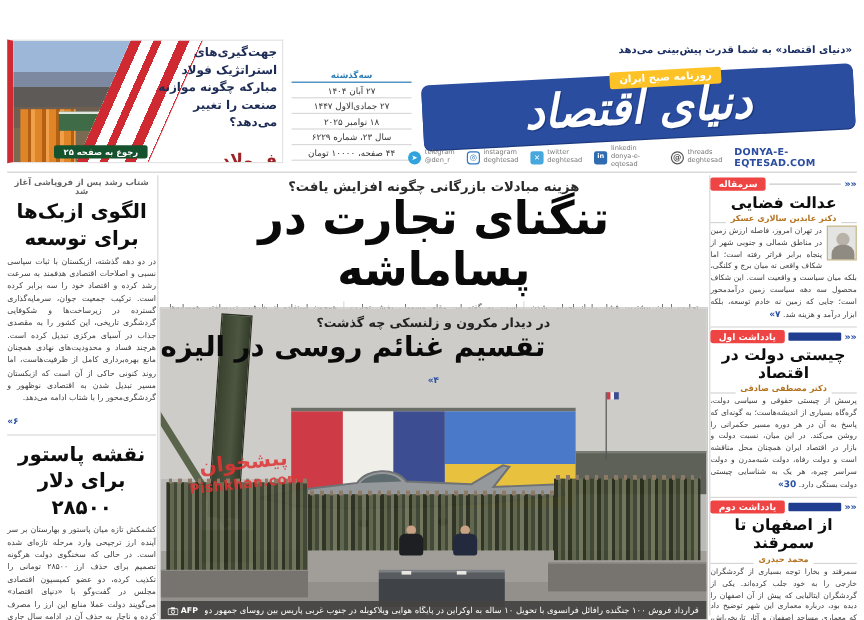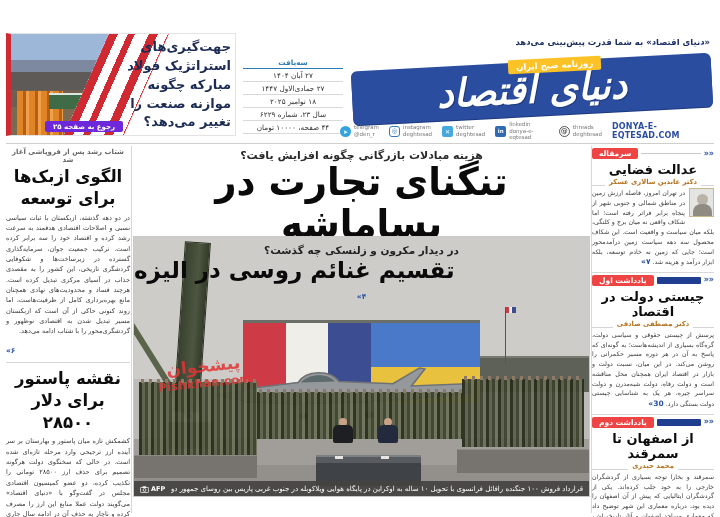--- a/index.html
+++ b/index.html
@@ -9,23 +9,23 @@
   
   #promo{left:6px;top:33px;width:230px;height:103px;border:1px solid #e3e3e3;border-left:5px solid #cf2a31;background:#fff;overflow:hidden}
   #promo .ph{position:absolute;right:118px;left:0;top:0;bottom:0;
     background:linear-gradient(180deg,#9db7d8 0 26%,#7d89a0 26% 38%,#5d5a58 38% 55%,#6e5f50 55% 72%,#7a6a52 72% 100%)}
   #promo .ph .pipes{position:absolute;left:6px;bottom:0;width:46px;height:44px;
     background:repeating-linear-gradient(90deg,#e08428 0 6px,#b35f14 6px 9px,#f0a04a 9px 12px)}
   #promo .ph .shed{position:absolute;left:38px;bottom:26px;width:58px;height:16px;background:#3f6b46;border-top:2px solid #dfe5df}
   #promo .stripes{position:absolute;right:92px;top:-12px;width:60px;height:140px;transform:skewX(-24deg);
     background:repeating-linear-gradient(90deg,#cf2a31 0 9px,#fff 9px 19px,#cf2a31 19px 26px,#fff 26px 40px)}
   #promo .txt{position:absolute;right:4px;top:4px;width:112px;text-align:right}
-  #promo .k{font-size:13px;font-weight:bold;color:#1d2c55;line-height:1.45}
+  #promo .k{font-size:10px;font-weight:bold;color:#1d2c55;line-height:1.45}
   #promo .t{font-size:14.5px;font-weight:bold;color:#9c2428;line-height:1.3;margin-top:14px}
-  #promo .ref{position:absolute;left:34px;bottom:3px;background:#6d28d9;color:#fff;font-size:7px;font-weight:bold;padding:1.5px 8px;border-radius:2px}
+  #promo .ref{position:absolute;left:34px;bottom:3px;background:#14532d;color:#fff;font-size:7px;font-weight:bold;padding:1.5px 8px;border-radius:2px}
   #dates{left:243px;top:56px;width:100px}
   #dates .row{font-size:7.3px;color:#333;text-align:center;padding:1.5px 0;border-bottom:1px solid #d9d9d9;white-space:nowrap;overflow:hidden}
   #dates .row:first-child{color:#2b7bb5;font-weight:bold;border-bottom:1px solid #2b7bb5}
   #slogan{right:10px;top:37px;font-size:8.5px;font-weight:bold;color:#1b2f63}
   #band{left:352px;top:62px;width:360px;height:54px;background:#2b4da0;border-radius:6px;transform:rotate(-3deg);
     display:flex;align-items:center;justify-content:center;box-shadow:0 1px 0 #1d3a7e}
   #band .logo{color:#fff;font-size:37px;font-weight:bold;font-style:italic;white-space:nowrap;transform:scaleY(1.05);text-shadow:1px 1px 0 #1d3a7e}
   #badge{left:508px;top:58px;background:#fdc226;color:#fff;font-size:8.5px;font-weight:bold;padding:2px 8px;transform:rotate(-3deg);border-radius:2px}
   #social{left:340px;top:121px;width:372px;height:20px;display:flex;direction:ltr;align-items:center;gap:10px}
   .soc{display:flex;direction:ltr;align-items:center;gap:3px}
@@ -48,21 +48,21 @@
   .pref{color:#2b51a3;font-weight:bold;font-size:7.5px;display:inline-block}
   .refrow{text-align:left;margin-top:1px}
   .div{height:1px;background:#d8d8d8;margin:5px 0}
   
   #center{left:133px;top:146px;width:457px}
   #lead-k{font-size:11px;font-weight:bold;color:#2a2a2a;text-align:center;margin-top:3px}
   #lead-h{font-size:37px;font-weight:bold;color:#0a0a0a;text-align:center;line-height:1.1;margin-top:1px;transform:scaleY(1.04)}
   #lead-cols{display:flex;direction:rtl;margin-top:7px;padding:0 3px}
   #lead-cols>div{flex:1;padding:0 5px}
   #lead-cols>div+div{border-right:1px solid #ddd}
-  #photo{left:133px;top:236px;width:457px;height:261px;overflow:hidden;border:1px solid #c9c9c6;
+  #photo{left:133px;top:256px;width:457px;height:261px;overflow:hidden;border:1px solid #c9c9c6;
     background:linear-gradient(180deg,#cdccc9 0 55%,#bdbbb7 55% 78%,#a19d98 78% 88%,#93908b 88% 100%)}
   #ph-k{position:relative;z-index:5;text-align:center;font-size:10.5px;font-weight:bold;color:#222;margin-top:7px}
   #ph-h{position:relative;z-index:5;text-align:left;font-size:23px;font-weight:bold;color:#0a0a0a;margin-top:1px}
   #ph-ref{position:relative;z-index:5;text-align:center;margin-top:1px}
   
   .scene{position:absolute;inset:0;z-index:1}
   #banner{position:absolute;left:24%;top:32%;width:52%;height:32%;border-top:3px solid #6b6e66;display:flex}
   #banner .ua{width:46%;height:100%;background:linear-gradient(180deg,#4a79c9 0 55%,#e8c23f 55% 100%)}
   #banner .fr{width:54%;height:100%;display:flex}
   #banner .fr i{flex:1}
@@ -127,21 +127,21 @@
     <div class="t">
       <div>فــولاد</div>
       <div>در لبه فناوری</div>
       <div>و بازار جهانی</div>
     </div>
   </div>
   <div class="ref">رجوع به صفحه ۲۵</div>
 </div>
 
 <div id="dates" class="abs">
-  <div class="row">سه‌یافت</div>
+  <div class="row">سه‌گذشته</div>
   <div class="row">۲۷ آبان ۱۴۰۴</div>
   <div class="row">۲۷ جمادی‌الاول ۱۴۴۷</div>
   <div class="row">۱۸ نوامبر ۲۰۲۵</div>
   <div class="row">سال ۲۳، شماره ۶۲۲۹</div>
   <div class="row">۴۴ صفحه، ۱۰۰۰۰ تومان</div>
 </div>
 
 <div id="slogan" class="abs">«دنیای اقتصاد» به شما قدرت پیش‌بینی می‌دهد</div>
 
 <div id="band" class="abs">

